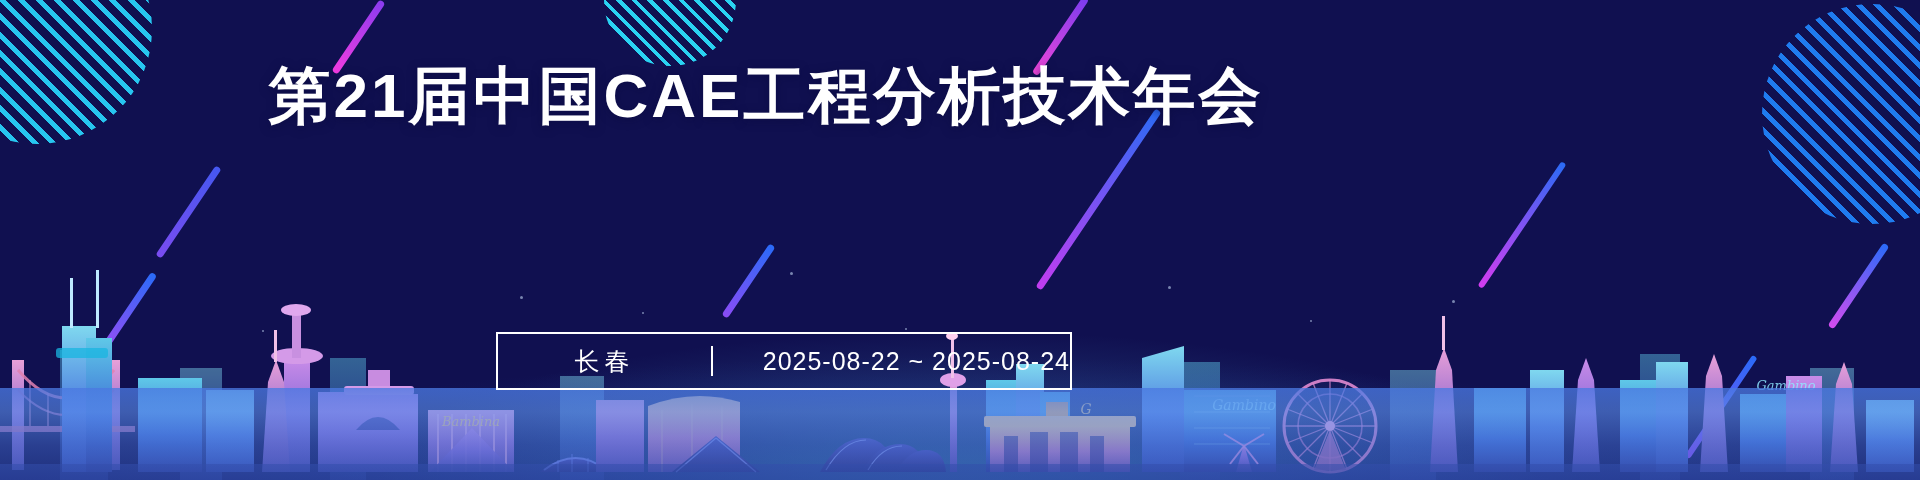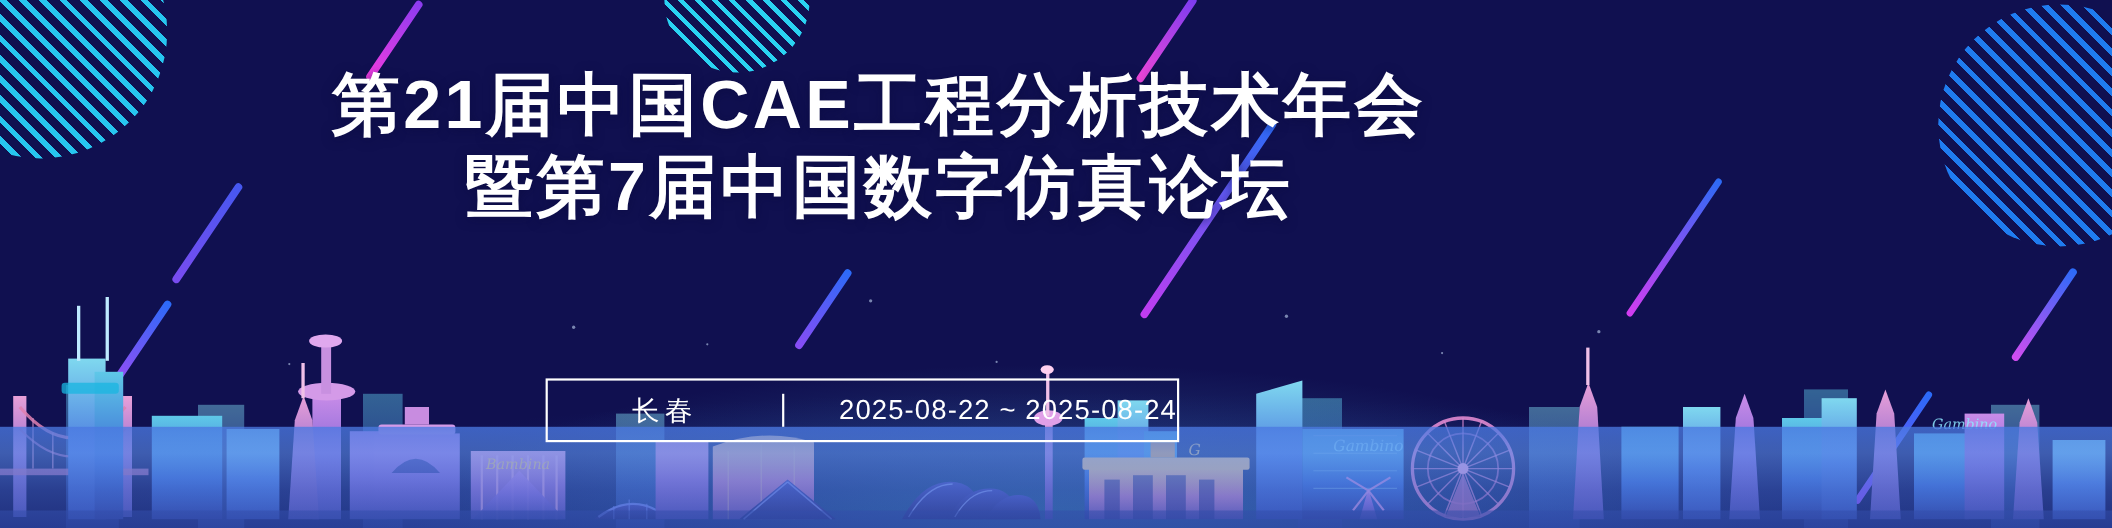--- a/index.html
+++ b/index.html
@@ -106,35 +106,35 @@
       rgba(74,120,225,.78) 0%,
       rgba(90,140,235,.62) 26%,
       rgba(70,115,215,.48) 62%,
       rgba(52,92,190,.40) 100%);
     pointer-events:none;
   }
 
   
   #title-block{
     position:absolute;left:0;top:58px;width:1532px;
-    text-align:center;z-index:6;padding-left:33px;
+    text-align:center;z-index:6;
   }
   .title-line{
     color:#ffffff;
     font-size:62px;
     font-weight:bold;
     letter-spacing:3px;
     line-height:75px;
     white-space:nowrap;
     text-shadow:0 2px 10px rgba(10,10,60,.55);
   }
 
   
   #info-box{
-    position:absolute;left:496px;top:344px;
+    position:absolute;left:496px;top:332px;
     width:576px;height:58px;
     border:2px solid #ffffff;
     display:flex;align-items:center;
     z-index:7;
     box-sizing:border-box;
   }
   #info-city{
     flex:0 0 213px;
     text-align:center;
     color:#ffffff;font-size:25px;letter-spacing:5px;
@@ -418,21 +418,20 @@
       <text x="1786" y="160" font-size="13" fill="#8fe8ff" text-anchor="middle" font-family="DejaVu Serif, serif" font-style="italic" opacity=".85">Gambino</text>
     </g>
 
     <path d="M0 234 L1920 234 L1920 250 L0 250 Z" fill="#2c3a93" opacity=".55"></path>
   </svg>
 
   <div id="water"></div>
 
   <div id="title-block">
     <div class="title-line">第21届中国CAE工程分析技术年会</div>
-    <div class="title-line">暨第7届中国数字仿真论坛</div>
   </div>
 
   <div id="info-box">
     <div id="info-city">长春</div>
     <div id="info-sep"></div>
     <div id="info-dates">2025-08-22 ~ 2025-08-24</div>
   </div>
 
 </div>
 

